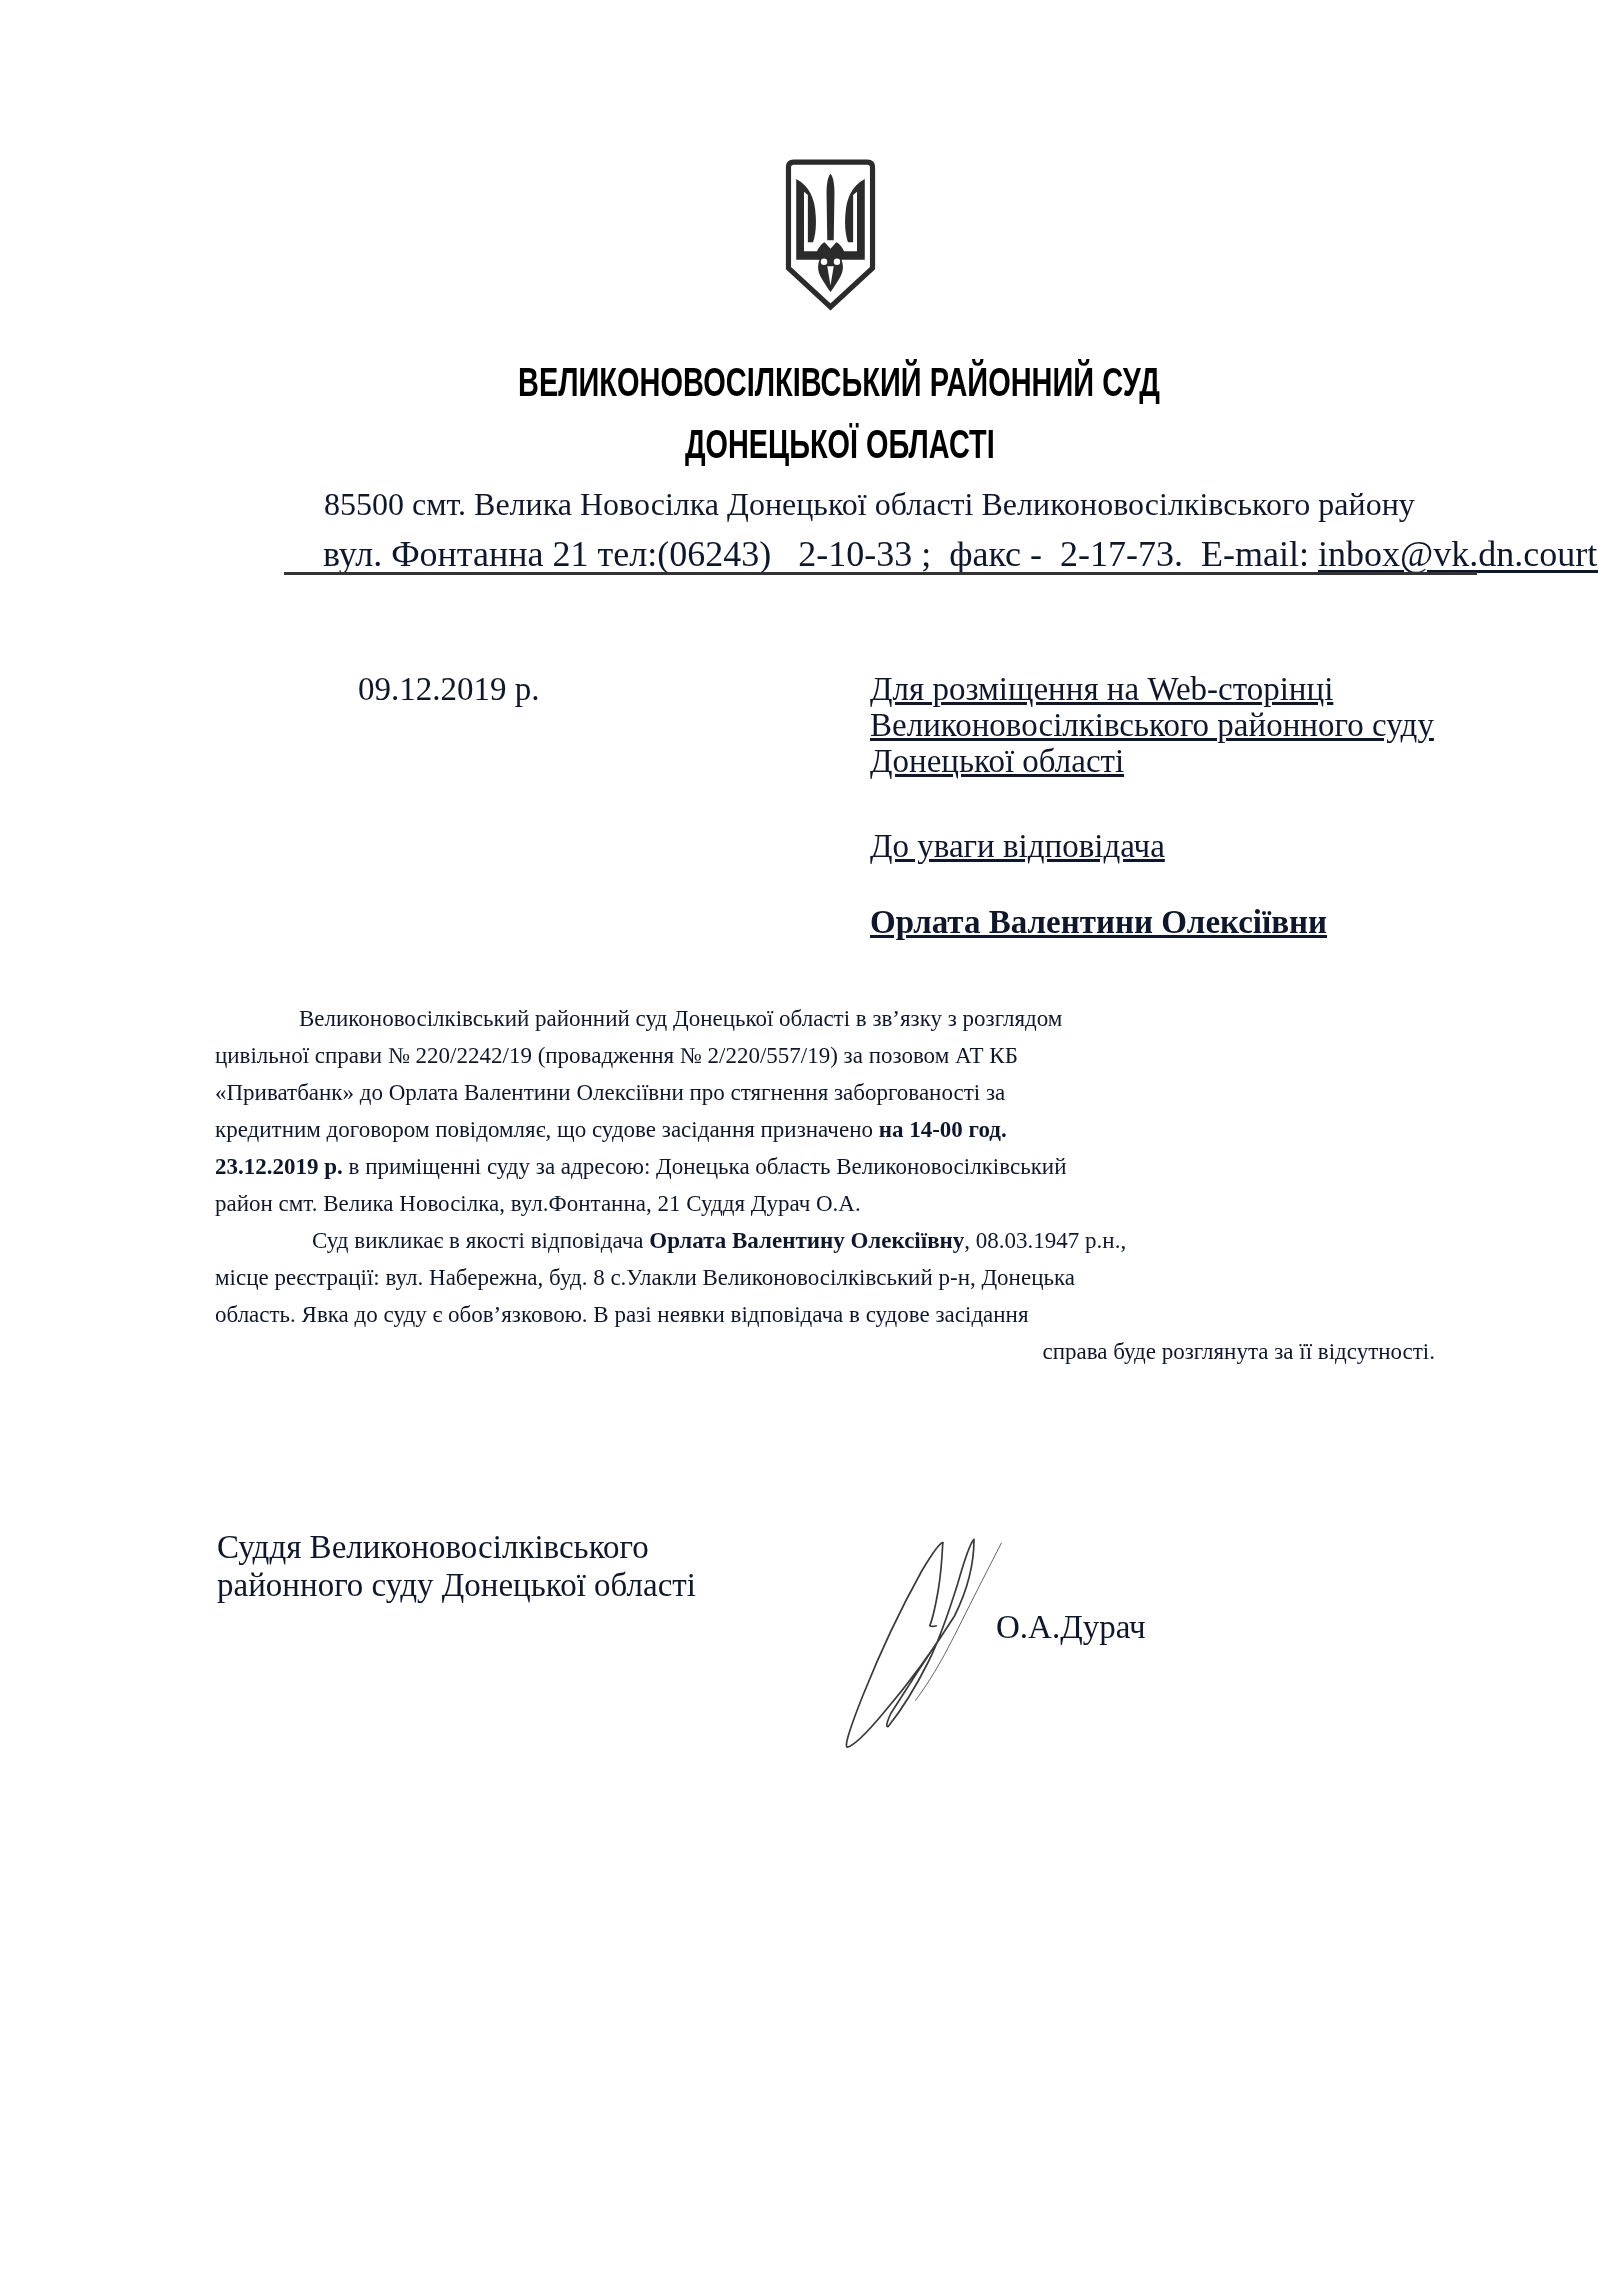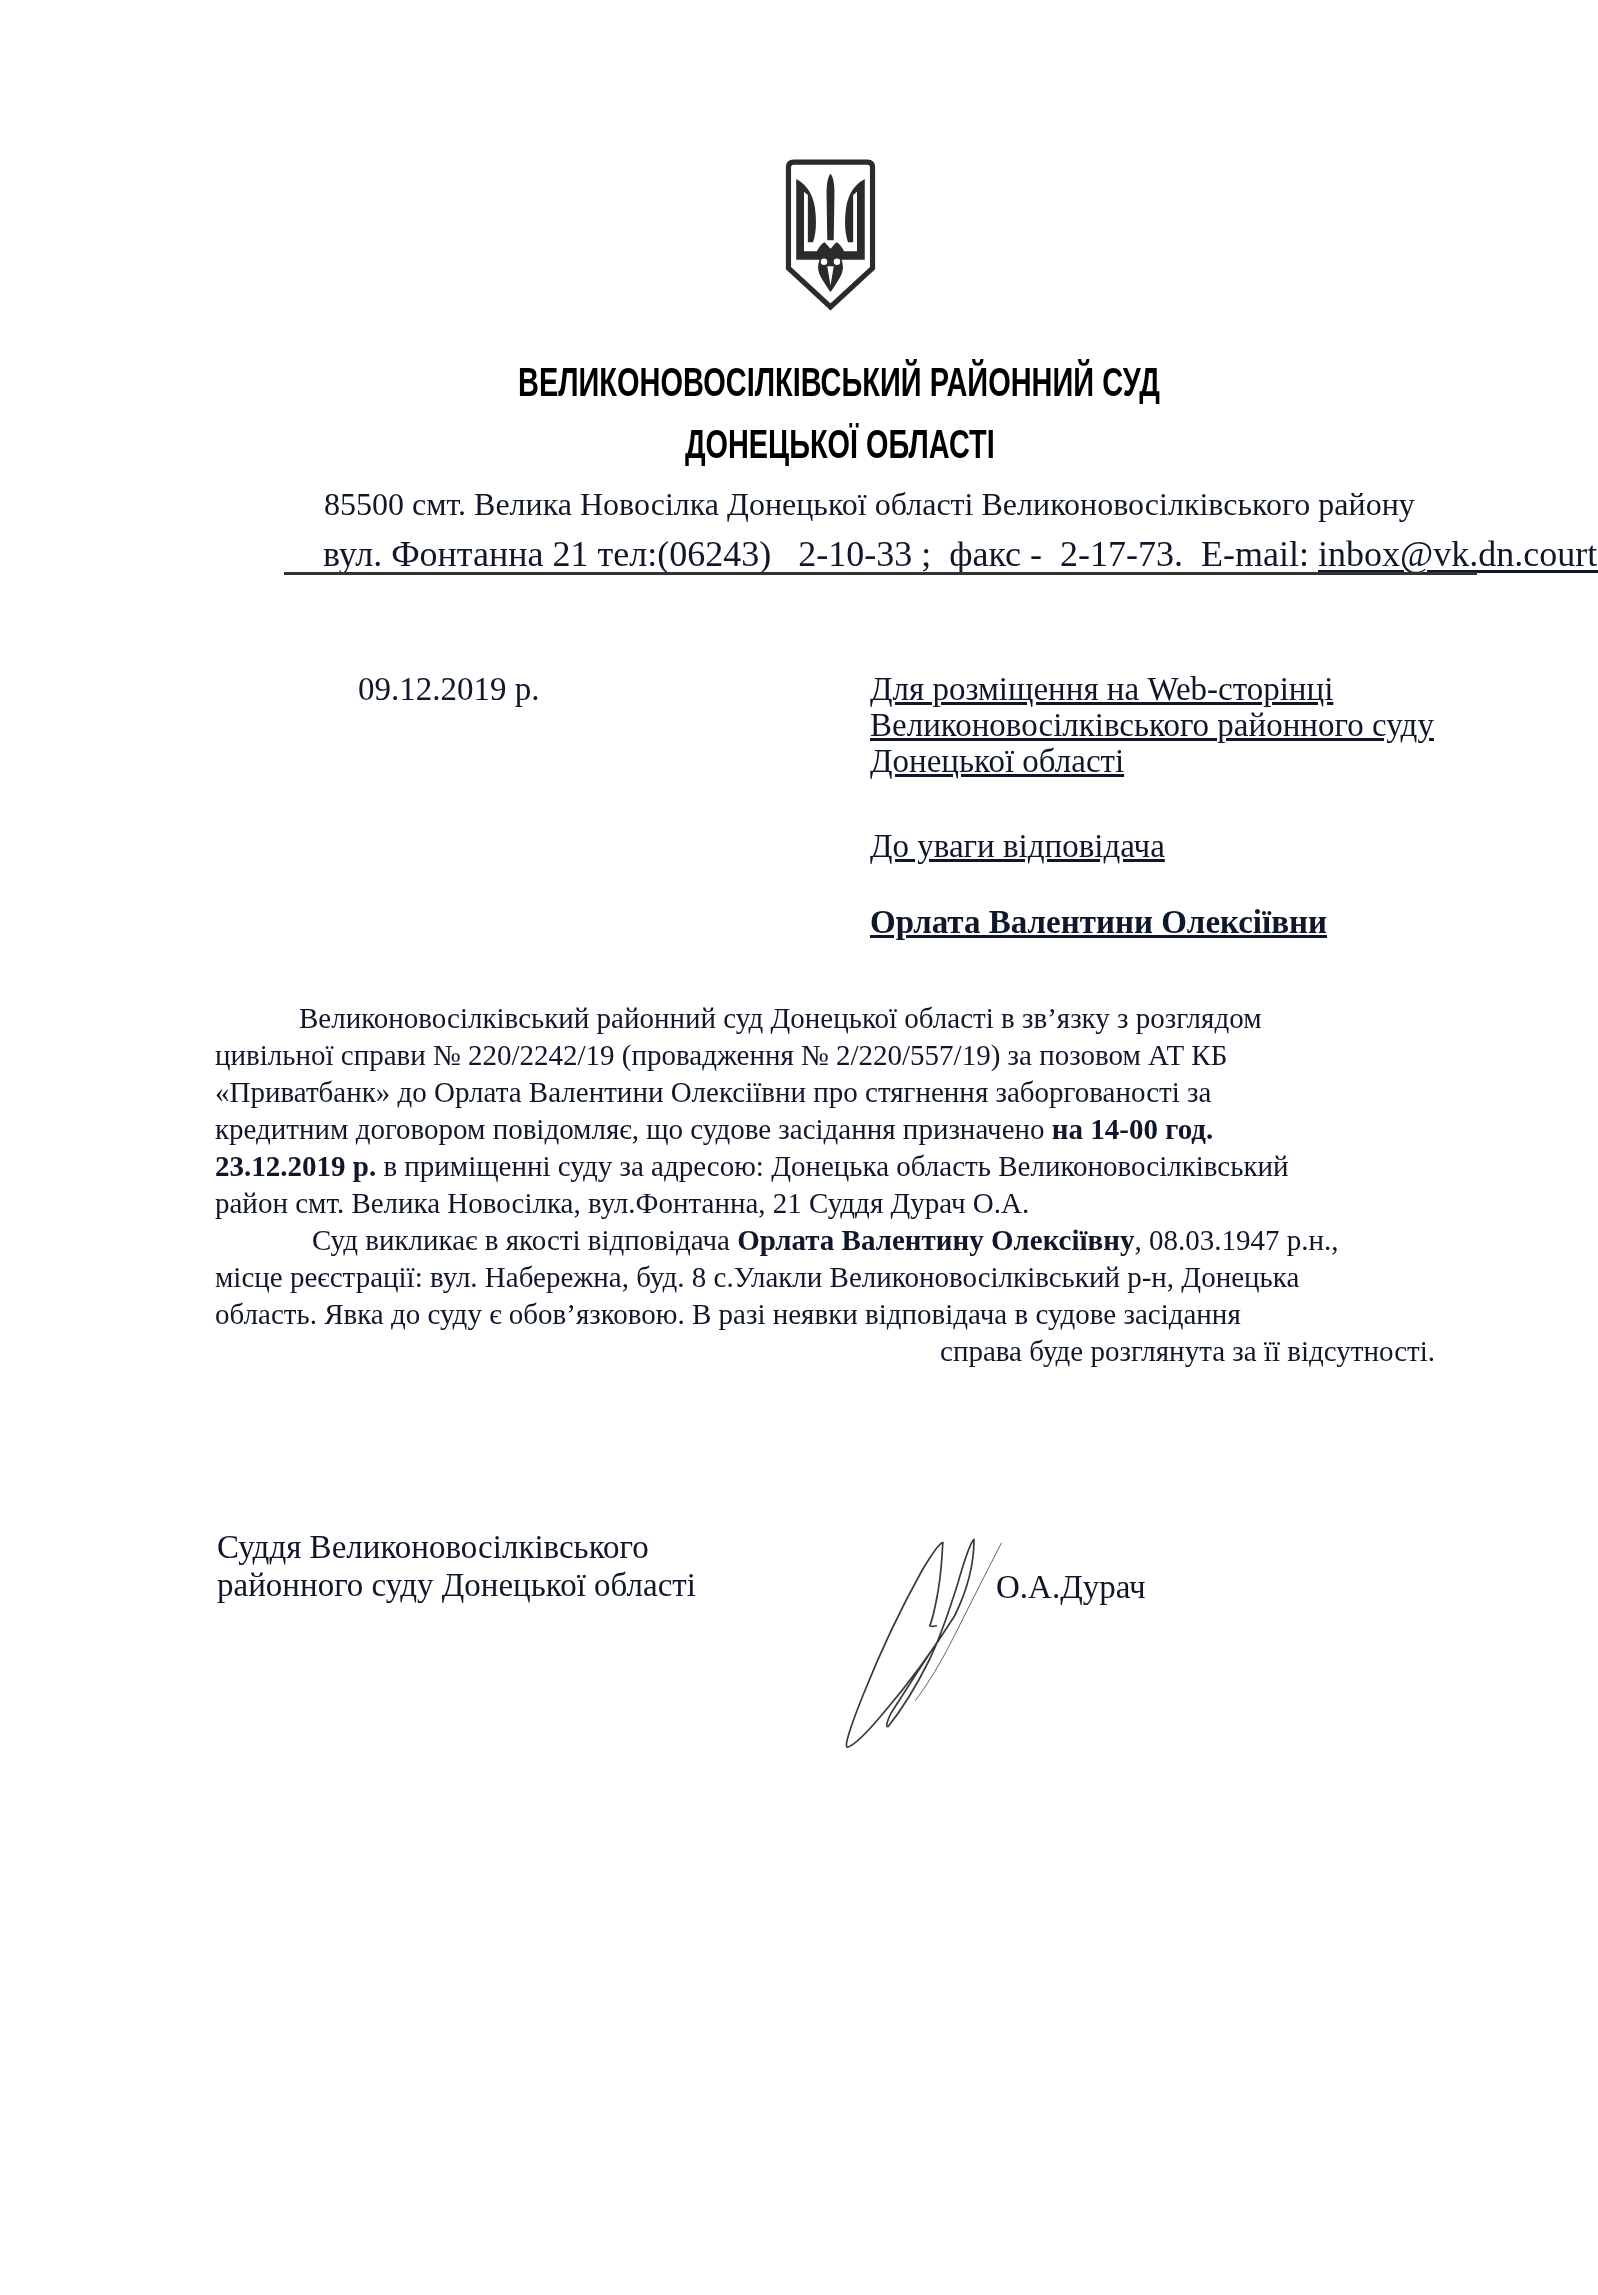--- a/index.html
+++ b/index.html
@@ -19,26 +19,26 @@
   .addr-1 { left: 324px; top: 488px; }
   .addr-2 { left: 323px; top: 538px; font-size: 36px; }
   .addr-2 .email { text-decoration: underline; text-underline-offset: 3.9px; }
   .rule { position: absolute; left: 284px; top: 572px; width: 1193px; height: 2.6px; background: #333333; }
   .txt { font-size: 33px; line-height: 37px; }
   .date { left: 358px; top: 671px; }
   .rblock { left: 870px; top: 671px; text-decoration: underline; }
   .rblock div { height: 36px; line-height: 36px; }
   .rblock .gap { height: 49px; }
   .bold { font-weight: bold; margin-top: 40px; }
-  .body-text { position: absolute; left: 215px; top: 1000px; width: 1220px; font-size: 29px; line-height: 37px; }
+  .body-text { position: absolute; left: 215px; top: 1000px; width: 1220px; font-size: 23px; line-height: 37px; }
   .body-text .line { white-space: nowrap; height: 37px; }
   .indent1 { padding-left: 84px; }
   .indent2 { padding-left: 97px; }
   .sig-block { left: 217px; top: 1528px; font-size: 33px; line-height: 38px; }
-  .sig-name { left: 996px; top: 1569px; font-size: 33px; }
+  .sig-name { left: 996px; top: 1609px; font-size: 33px; }
   .signature { position: absolute; left: 831px; top: 1525px; width: 195px; height: 234px; }
 </style>
 </head>
 <body>
 
 <div class="page">
 
   <svg class="emblem" viewBox="0 0 150 235">
     <path d="M10 12 Q10 4 18 4 L132 4 Q140 4 140 12 L140 168 L75 228 L10 168 Z" fill="none" stroke="#2b2b2b" stroke-width="8"></path>
     <g fill="#2b2b2b">

